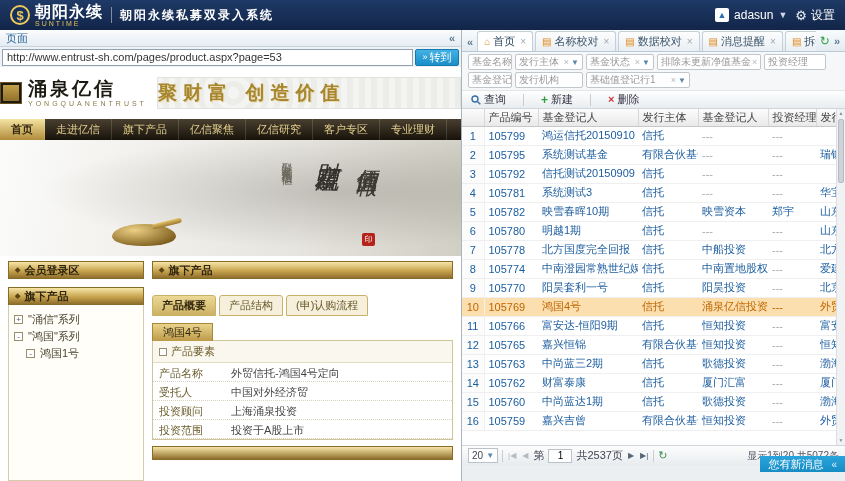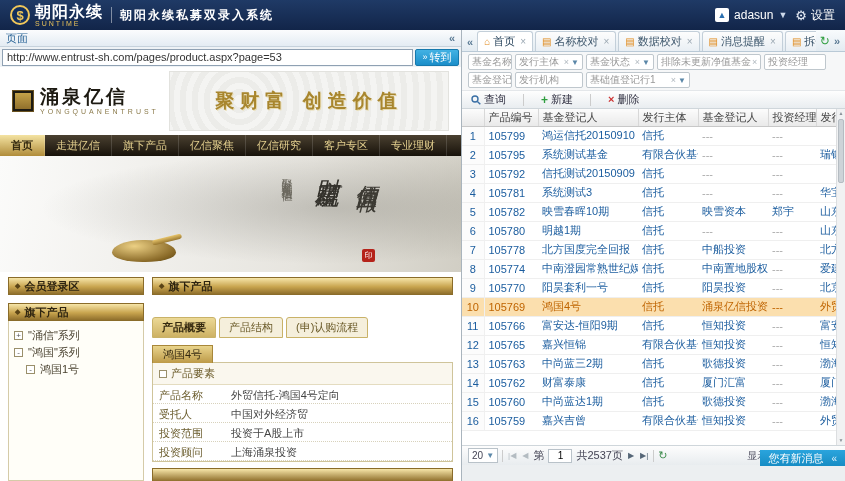--- a/index.html
+++ b/index.html
@@ -28,27 +28,27 @@
   
   .left-panel{flex:0 0 462px;display:flex;flex-direction:column;border-right:1px solid #a9b4bd;background:#fff;min-height:0}
   .page-header{flex:0 0 17px;background:linear-gradient(#fbfcfd,#e4ecf3);border-bottom:1px solid #c6d2dc;display:flex;align-items:center;padding:0 6px;font-size:11px;color:#2a6496}
   .page-header .collapse{margin-left:auto;color:#5a7a94;font-weight:bold;cursor:pointer}
   .url-row{flex:0 0 20px;display:flex;align-items:center;background:#eef2f5;padding:1px 2px;gap:2px}
   .url-row input{flex:1;height:17px;border:1px solid #8fa1b3;font-size:11px;padding:0 4px;color:#333;font-family:"Liberation Sans",sans-serif}
   .go-btn{flex:0 0 44px;height:17px;background:linear-gradient(#42b2e4,#1b8ec9);border:1px solid #1679ad;color:#fff;font-size:11px;display:flex;align-items:center;justify-content:center;gap:2px;border-radius:2px;cursor:pointer}
   .go-btn .go-ic{font-size:9px}
 
   .site{flex:1;position:relative;overflow:hidden;background:#fff;display:flex;flex-direction:column;min-height:0}
-  .site-top{flex:0 0 52px;display:flex;align-items:center;padding:4px 12px;gap:10px}
+  .site-top{flex:0 0 52px;display:flex;align-items:center;padding:4px 0;gap:10px}
   .site-logo{display:flex;align-items:center;gap:6px}
   .site-logo-ic{width:22px;height:22px;background:linear-gradient(#caa84c,#8a6a28);border:1px solid #6a5220;box-shadow:inset 0 0 0 2px #1d1a12}
   .site-logo-txt{display:flex;flex-direction:column;line-height:1.1}
   .site-logo-txt b{font-size:19px;color:#1d1a12;letter-spacing:3px;font-family:"Liberation Serif",serif}
   .site-logo-txt i{font-style:normal;font-size:7px;color:#8a7a4a;letter-spacing:3px}
-  .site-deco{flex:1;height:60px;background:repeating-radial-gradient(circle at 25% 50%,#f4f4f2 0 6px,#ecece9 6px 12px);border:1px solid #e2e2de;display:flex;align-items:center;justify-content:center}
+  .site-deco{flex:1;height:32px;background:repeating-radial-gradient(circle at 25% 50%,#f4f4f2 0 6px,#ecece9 6px 12px);border:1px solid #e2e2de;display:flex;align-items:center;justify-content:flex-start}
   .site-slogan{font-family:"DejaVu Serif",serif;font-weight:bold;font-size:19px;color:#a8862e;letter-spacing:6px;text-shadow:1px 1px 0 #e8dcb2}
 
   .site-nav{flex:0 0 21px;background:linear-gradient(#4a4030,#17120a);display:flex;align-items:stretch;overflow:hidden}
   .nav-item{display:flex;align-items:center;padding:0 11px;font-size:11px;color:#e3cf8e;border-right:1px solid rgba(255,255,255,.14);white-space:nowrap;cursor:pointer}
   .nav-item.active{background:linear-gradient(#f4e3a2,#b08c3a);color:#352a10;font-weight:bold}
 
   .site-banner{flex:0 0 116px;position:relative;overflow:hidden;background:radial-gradient(ellipse at 72% 45%,rgba(92,90,80,.28),transparent 62%),linear-gradient(100deg,#fbfbfa,#e7e5df 65%,#d1cec4)}
   .vtext{writing-mode:vertical-rl;font-family:"DejaVu Serif",serif;position:absolute}
   .cal1{right:118px;top:4px;font-size:24px;color:#34322c;font-style:italic;letter-spacing:2px}
   .cal2{right:80px;top:12px;font-size:22px;color:#3c3a33;font-style:italic;letter-spacing:2px}
@@ -66,21 +66,21 @@
   .frow input{width:70px;height:14px;border:1px solid #6a5626;background:#fff;font-size:10px;padding:0 2px}
   .login-btns{display:flex;justify-content:center;gap:10px;margin-top:6px}
   .gold-btn{width:42px;height:17px;background:linear-gradient(#f5e3a0,#bf9941);border:1px solid #6a5626;border-radius:2px;color:#352a10;font-size:11px;font-weight:bold;cursor:pointer;font-family:"Liberation Sans",sans-serif}
   .menu-gap{flex:0 0 8px}
   .tree{flex:1;border:1px solid #d5cba8;border-top:none;background:#fffef8;padding:6px 5px;font-size:11px;color:#4a4230;overflow:hidden}
   .tree-item{display:flex;align-items:center;height:17px;cursor:pointer}
   .tree-item.sub{padding-left:12px}
   .tbox{width:9px;height:9px;border:1px solid #9a8f6a;background:#fff;font-size:8px;line-height:7px;text-align:center;color:#555;margin-right:5px;flex:0 0 9px}
 
   .site-right{flex:1;display:flex;flex-direction:column;min-width:0}
-  .ptabs{display:flex;margin-top:22px}
+  .ptabs{display:flex;margin-top:16px}
   .ptab{padding:2px 9px;border:1px solid #c9b268;background:#f5efdc;color:#6a5a28;font-size:11px;margin-right:3px;border-radius:3px 3px 0 0;cursor:pointer}
   .ptab.active{background:linear-gradient(#ecd996,#cdb163);color:#352a10;font-weight:bold}
   .pname-tab{display:inline-block;align-self:flex-start;margin-top:6px;background:linear-gradient(#e9d48c,#bd9a48);border:1px solid #a8873a;border-bottom:none;padding:1px 10px;font-size:11px;color:#332810;position:relative;top:1px}
   .prod-box{border:1px solid #cfc49a;background:#fff;font-size:11px}
   .prod-box-head{display:flex;align-items:center;gap:4px;padding:3px 6px;color:#6a5a28;background:#faf7ee;border-bottom:1px solid #e4dcc0}
   .cbx{width:8px;height:8px;border:1px solid #9a8f6a;background:#fff}
   .pfield{display:flex;padding:3px 6px;border-bottom:1px dotted #d8d2bc;height:19px;overflow:hidden}
   .pfield .lbl{flex:0 0 72px;color:#6b5d2e}
   .pfield .val{color:#444;white-space:nowrap;overflow:hidden}
   .site-footer-bar{margin-top:6px;flex:0 0 14px;background:linear-gradient(#f6e5a8,#8f6f2c);border:1px solid #8a6c2a}
@@ -130,21 +130,21 @@
   .pagebar{flex:0 0 20px;background:linear-gradient(#fdfdfd,#e8ecef);border-top:1px solid #cfd6db;display:flex;align-items:center;padding:0 6px;gap:4px;font-size:11px;color:#445}
   .psize{display:flex;align-items:center;gap:3px;border:1px solid #b9c2c9;background:#fff;height:15px;padding:0 3px;font-size:10px;cursor:pointer}
   .psize .fc{color:#5b87a8;font-size:8px}
   .pg-ic{font-size:8px;color:#567;cursor:pointer;padding:0 1px}
   .pg-ic.dis{color:#b4bcc2}
   .pg-input{width:24px;height:14px;border:1px solid #b9c2c9;font-size:10px;text-align:center;padding:0;font-family:"Liberation Sans",sans-serif}
   .pg-refresh{color:#3a8a4a;font-size:11px;cursor:pointer}
   .pg-summary{margin-left:auto;font-size:10px;color:#556;white-space:nowrap;overflow:hidden}
 
   .statusbar{flex:0 0 16px;background:#eceff1;position:relative}
-  .notify{position:absolute;right:0;bottom:15px;height:16px;background:linear-gradient(#2aa4dd,#178cc4);color:#fff;font-size:11px;display:flex;align-items:center;gap:8px;padding:0 8px;cursor:pointer}
+  .notify{position:absolute;right:0;bottom:9px;height:16px;background:linear-gradient(#2aa4dd,#178cc4);color:#fff;font-size:11px;display:flex;align-items:center;gap:8px;padding:0 8px;cursor:pointer}
   .notify .nv{font-size:10px;color:#dff1fb}
 </style>
 </head>
 <body>
 
 <div class="app">
 
   <div class="topbar">
     <div class="logo">
       <span class="logo-mark">$</span>
@@ -276,27 +276,27 @@
                     <span class="val">外贸信托-鸿国4号定向</span>
                   </div>
 
                   <div class="pfield">
                     <span class="lbl">受托人</span>
                     <span class="val">中国对外经济贸</span>
                   </div>
 
 
                   <div class="pfield">
+                    <span class="lbl">投资顾问</span>
+                    <span class="val">上海涌泉投资</span>
+                  </div>
+
+                  <div class="pfield">
                     <span class="lbl">投资范围</span>
                     <span class="val">投资于A股上市</span>
-                  </div>
-
-                  <div class="pfield">
-                    <span class="lbl">投资顾问</span>
-                    <span class="val">上海涌泉投资</span>
                   </div>
                 </div>
             </div>
             <div class="site-footer-bar"></div>
           </div>
 
         </div>
       </div>
     </div>
 

